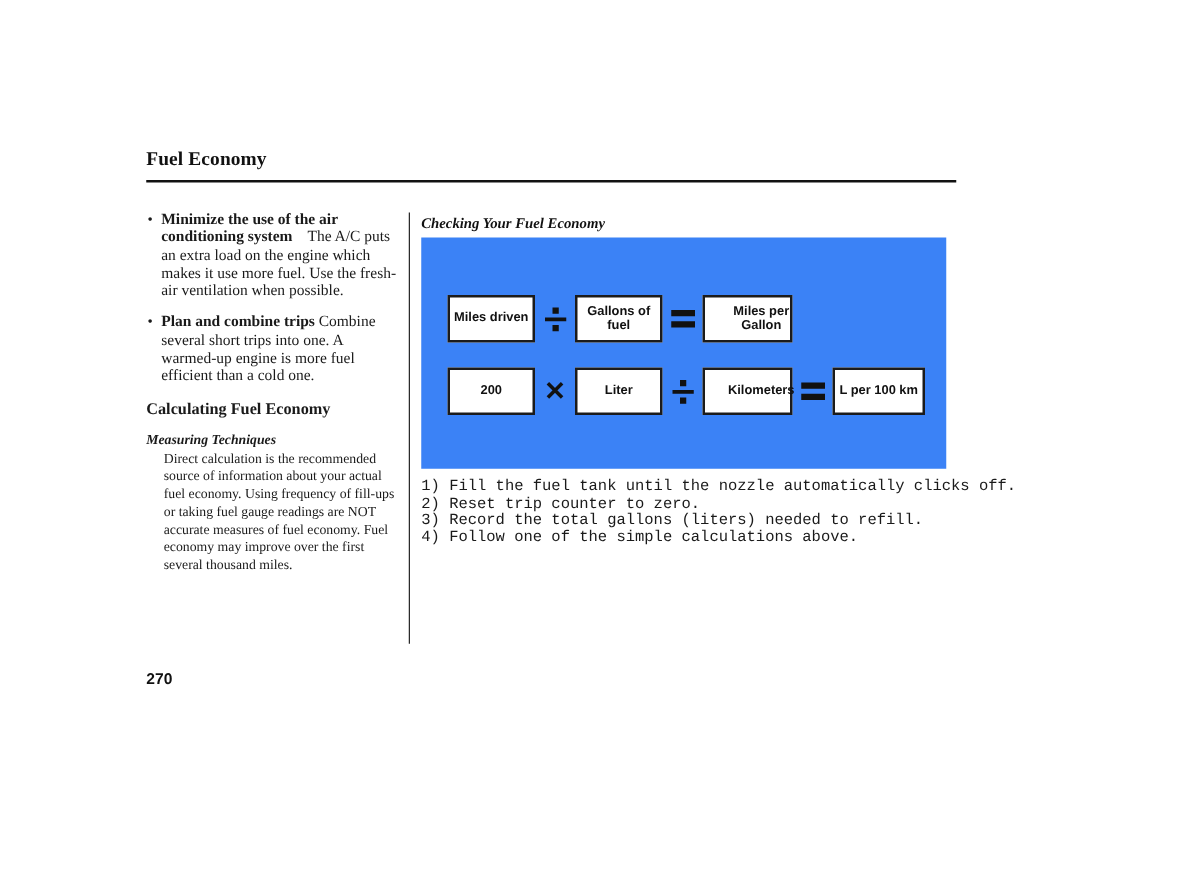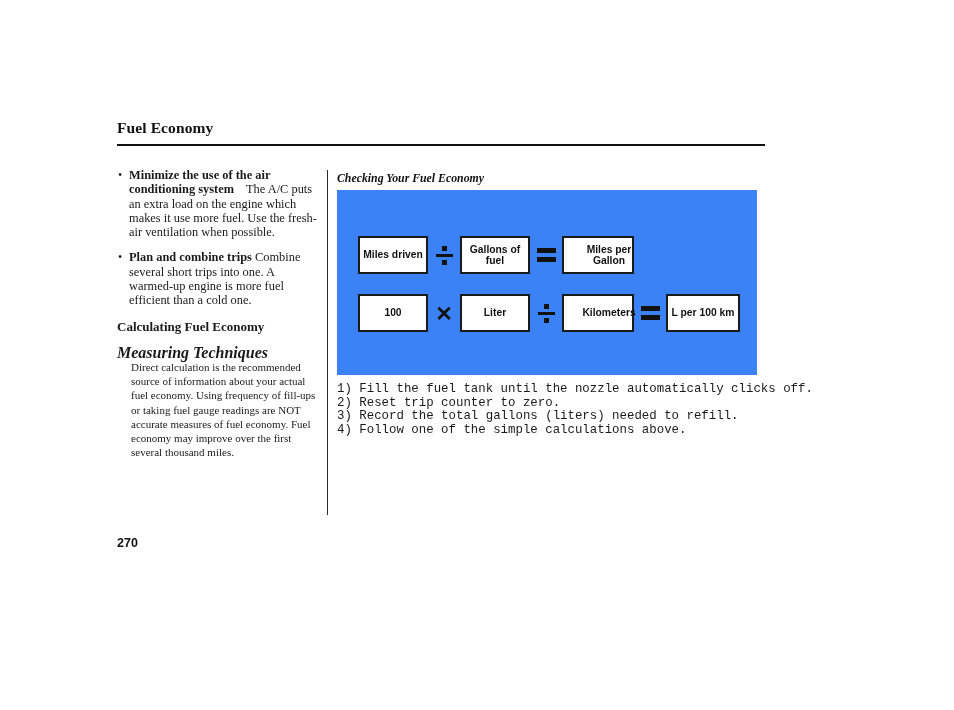--- a/index.html
+++ b/index.html
@@ -82,21 +82,21 @@
     display: inline-block;
     width: 12px;
   }
   .sub-head {
     font-size: 13px;
     font-weight: bold;
     margin-bottom: 12px;
     line-height: 15px;
   }
   .sub-sub-head {
-    font-size: 16px;
+    font-size: 11px;
     font-weight: bold;
     font-style: italic;
     line-height: 13px;
     margin-bottom: 1px;
   }
   .body-para {
     font-size: 11px;
     line-height: 14.3px;
     margin-left: 14px;
   }
@@ -272,21 +272,21 @@
       <div class="op">
         <span class="op-equals">
           <span class="bar top"></span>
           <span class="bar bottom"></span>
         </span>
       </div>
       <div class="calc-box box-w72">Miles per Gallon</div>
     </div>
 
     <div class="formula-row" id="formula-row-2">
-      <div class="calc-box box-w70">100</div>
+      <div class="calc-box box-w70">200</div>
       <div class="op">
         <span class="op-times">✕</span>
       </div>
       <div class="calc-box box-w70">Liter</div>
       <div class="op">
         <span class="op-divide">
           <span class="dot top"></span>
           <span class="bar"></span>
           <span class="dot bottom"></span>
         </span>

